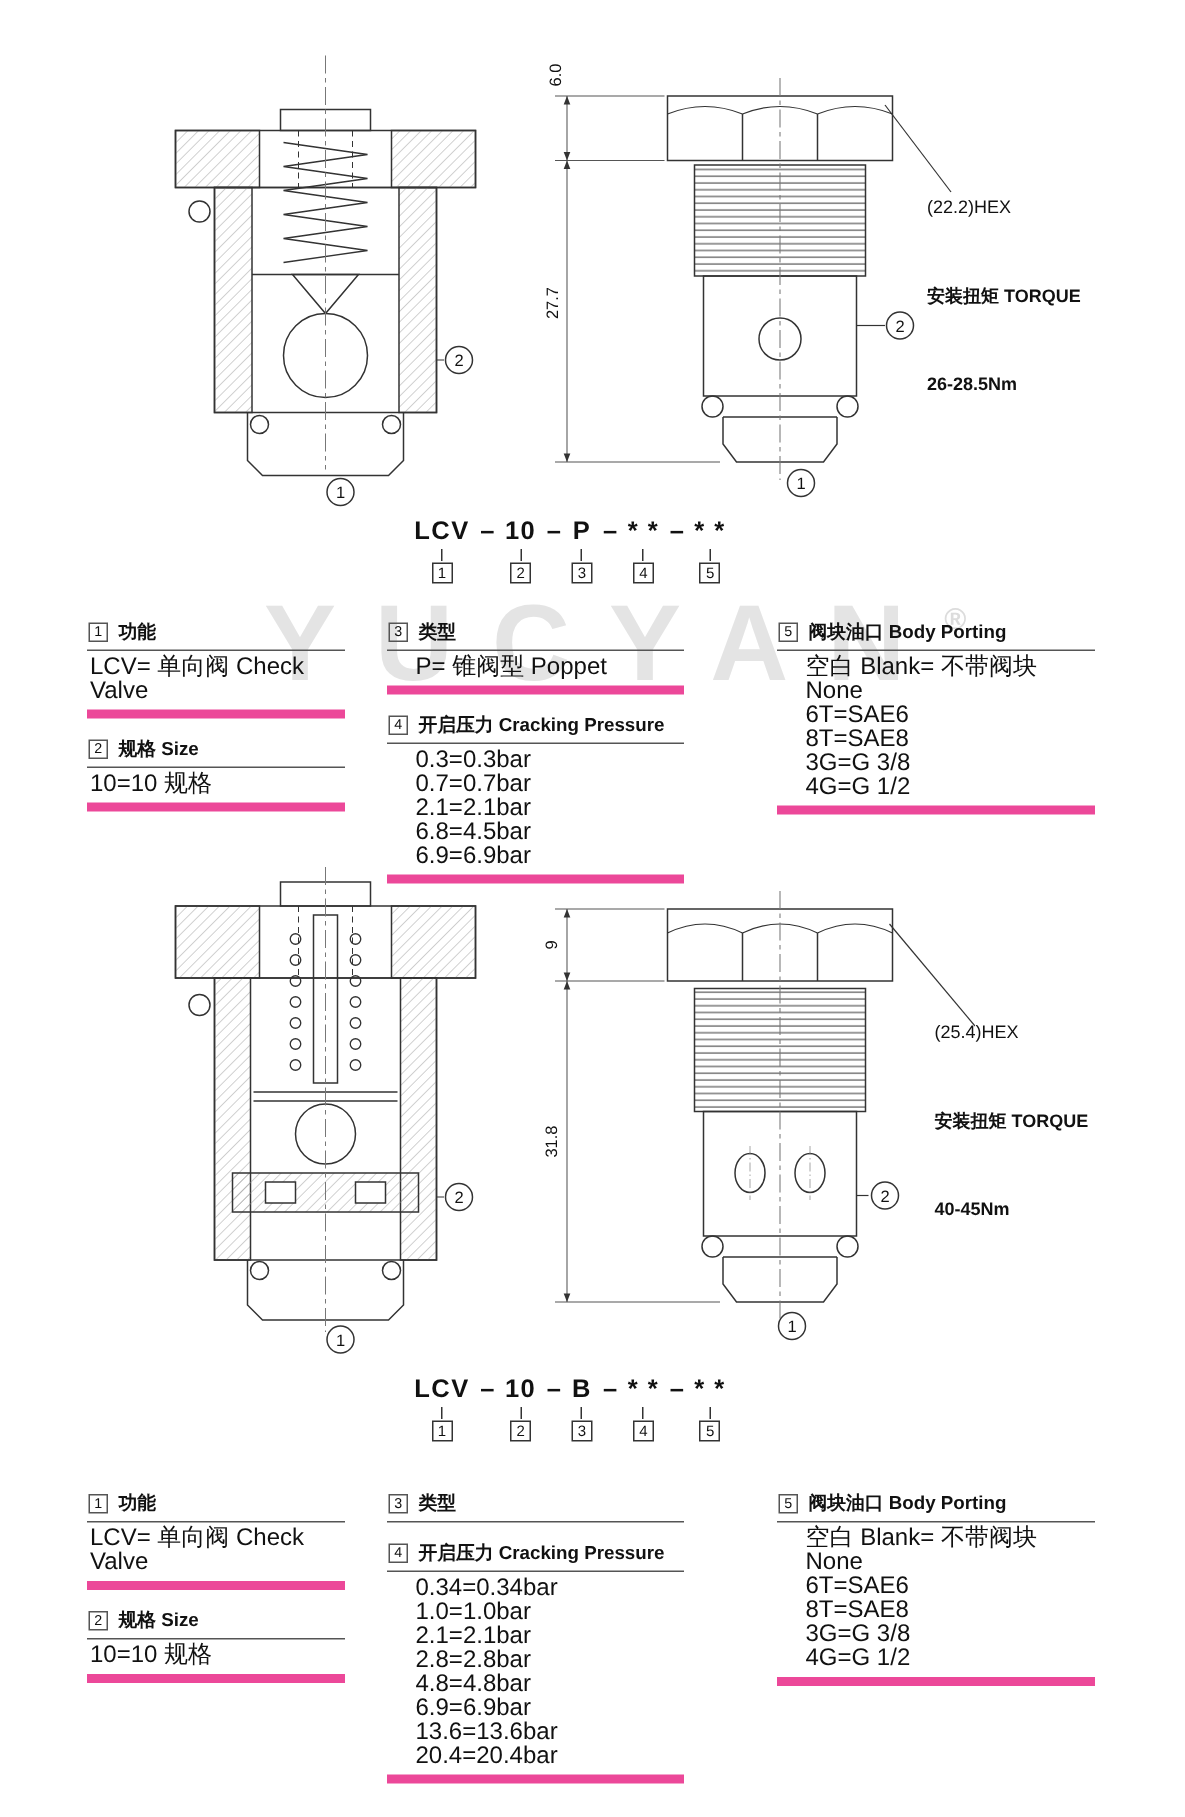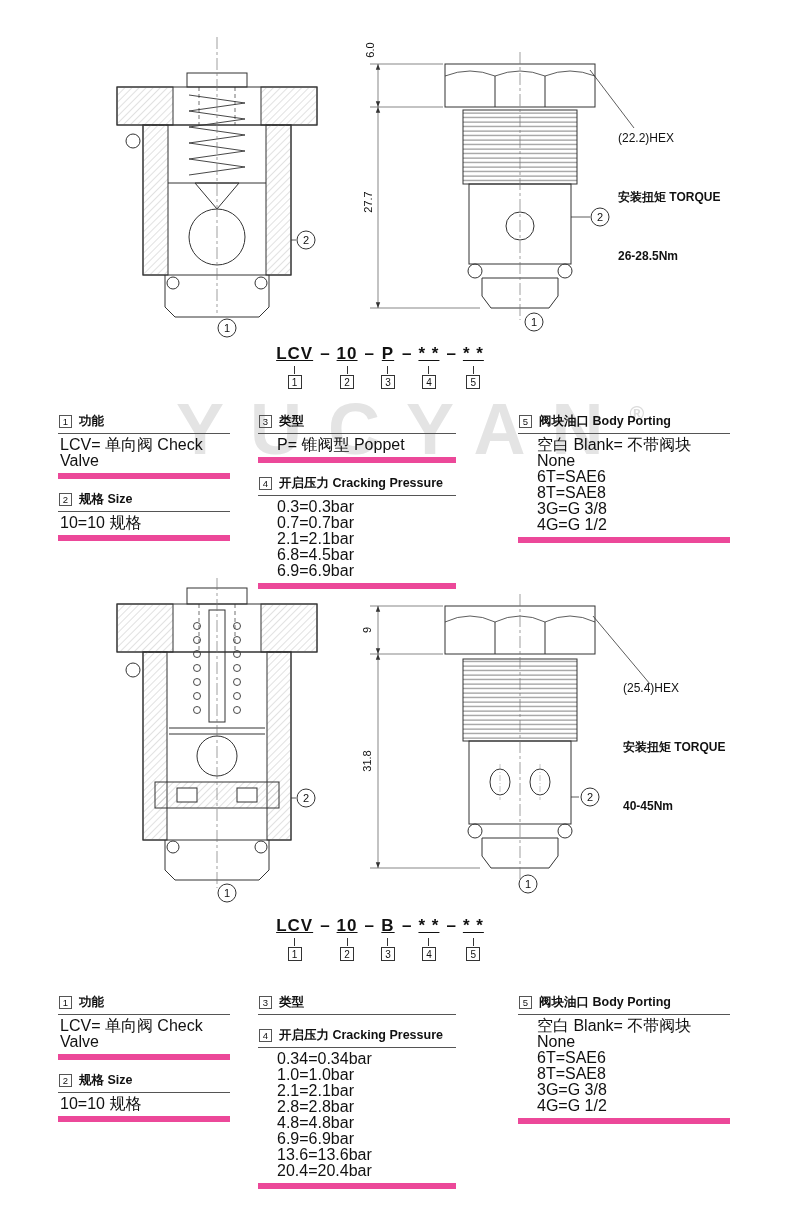--- a/index.html
+++ b/index.html
@@ -19,21 +19,21 @@
     color:#e4e4e4; white-space:nowrap; user-select:none;margin-left:16px;
   }
   .watermark .reg { font-size:20px; letter-spacing:0; vertical-align:34px; color:#dcdcdc; }
 
   .callout { position:absolute; font-size:12px; line-height:15px; }
   .callout .bold { font-weight:bold;margin-top:44px; }
 
   .code-row { position:absolute; left:0; width:760px; display:flex; justify-content:center; }
   .code-flex { display:flex; align-items:flex-start; }
   .code-seg { display:flex; flex-direction:column; align-items:center; }
-  .code-label { font-size:17px; font-weight:bold; line-height:20px; letter-spacing:1px; white-space:pre;text-decoration:underline; }
+  .code-label { font-size:17px; font-weight:bold; line-height:20px; letter-spacing:1px; white-space:pre; }
   .code-sep { font-size:17px; font-weight:bold; line-height:20px; margin:0 7px; }
   .code-tick { width:1px; height:8px; background:#333; margin-top:2px; }
   .code-box {
     width:14px; height:14px; border:1px solid #333; margin-top:1px;
     font-size:10px; display:flex; align-items:center; justify-content:center;
   }
 
   .spec-table { position:absolute; left:0; width:790px; }
   .spec-col { position:absolute; top:0; }
   .spec-item { margin-bottom:11px; }

